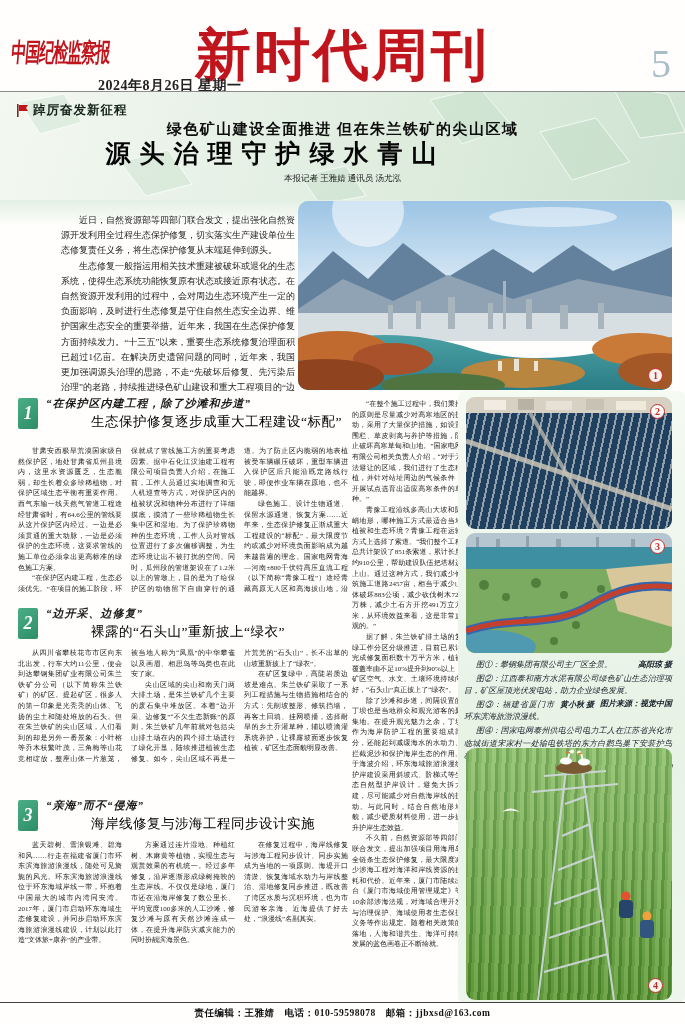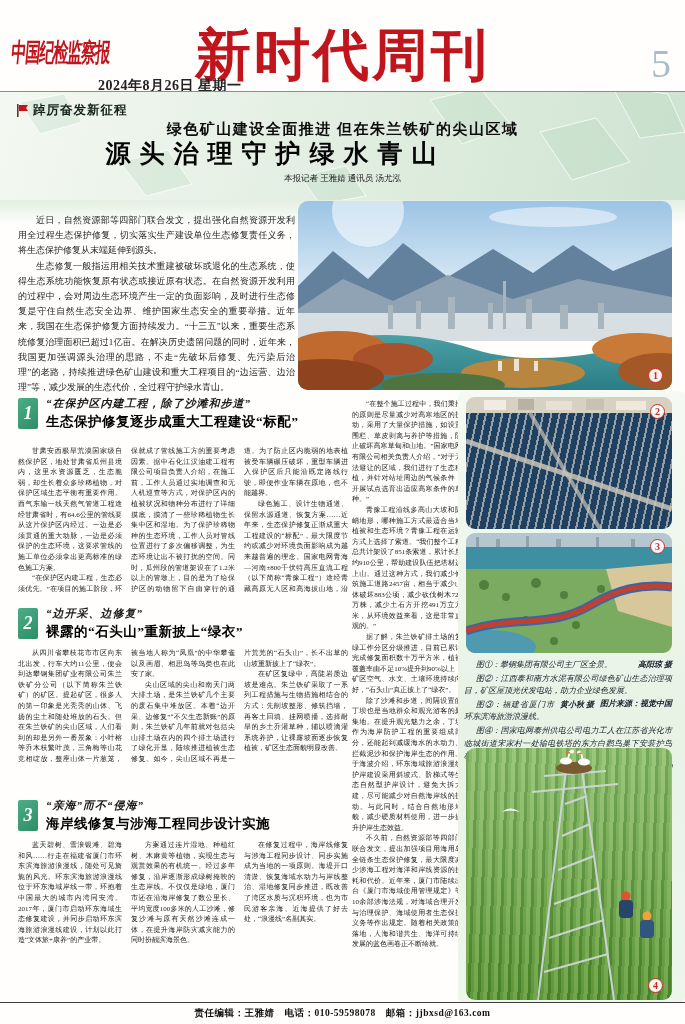--- a/index.html
+++ b/index.html
@@ -31,30 +31,30 @@
     display:flex; align-items:center; gap:4px; letter-spacing:1px; }
   .subtitle { top:120px; left:0; width:685px; text-align:center;
     font-size:15px; font-weight:900; color:#0d0d0d; letter-spacing:1.5px; }
   .headline { top:137px; left:0; width:542px; text-align:center;
     font-size:25px; font-weight:900; color:#050505; letter-spacing:9px; text-indent:9px; }
   .byline { top:173px; left:0; width:685px; text-align:center; font-size:8.5px; color:#222; }
 
   
   .intro { left:18px; top:213px; width:277px; height:180px; overflow:hidden;
     font-size:9px; line-height:15.2px; text-align:justify; color:#1c1c1c; }
-  .intro p { text-indent:2em; }
+  .intro p { text-indent:2em;margin-left:43px; }
 
   
   .section { left:18px; width:330px; }
   .sec-head { position:relative; padding-left:28px; }
   .sec-num { position:absolute; left:0; top:2px; width:20px; height:31px;
     background: linear-gradient(140deg,#4cae85,#2c8d67); color:#fff; border-radius:2px;
     font-style:italic; font-weight:bold; font-size:18px; line-height:31px; text-align:center; }
   .sec-quote { font-size:11px; font-style:italic; font-weight:bold; color:#1b1b1b; letter-spacing:1px; }
-  .sec-title { font-size:13.5px; font-weight:700; color:#000; margin-top:2px; letter-spacing:.5px; }
+  .sec-title { font-size:13.5px; font-weight:400; color:#000; margin-top:2px; letter-spacing:.5px;margin-left:45px; }
   .sec-body { margin-top:7px; column-gap:9px; column-count:3; overflow:hidden;
     font-size:7px; line-height:10.6px; text-align:justify; color:#222; }
   .sec-body p { text-indent:2em; }
   #sec1 { top:396px; } #sec1 .sec-body { height:152px;margin-top:15px; }
   #sec2 { top:606px; } #sec2 .sec-body { height:140px; }
   #sec3 { top:798px; } #sec3 .sec-body { height:148px; }
 
   .col4 { left:352px; top:399px; width:110px; height:598px; overflow:hidden;
     font-size:7px; line-height:10.6px; text-align:justify; color:#222; }
   .col4 p { text-indent:2em; }

